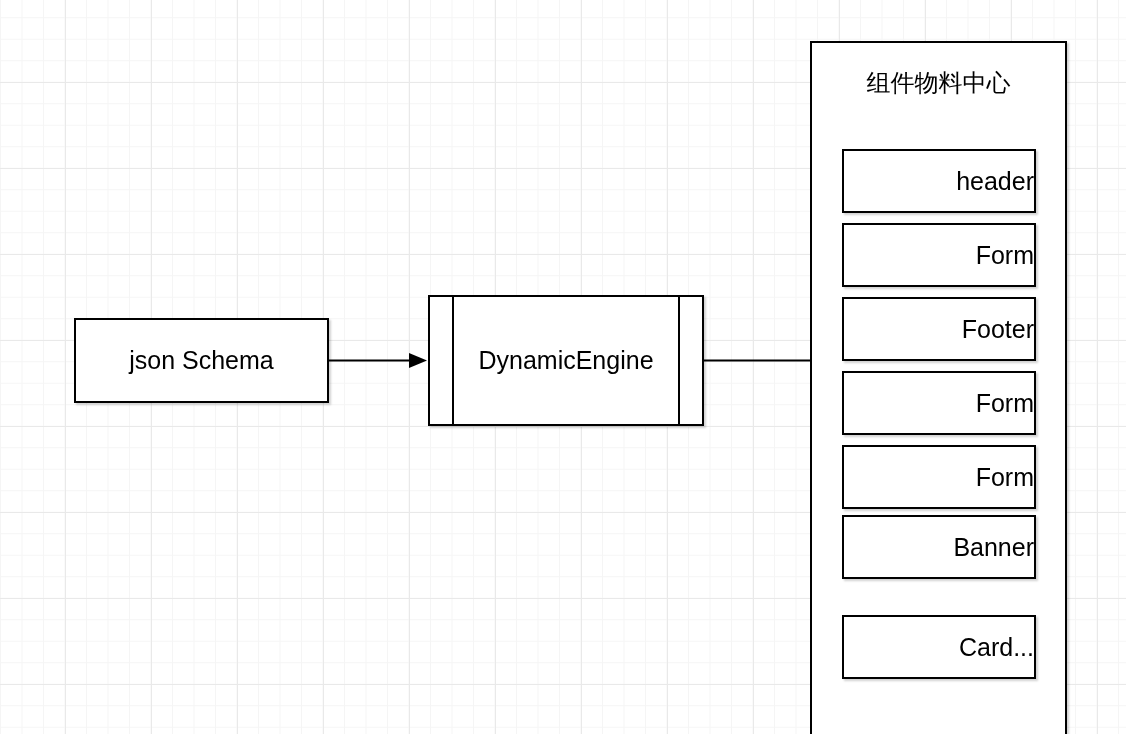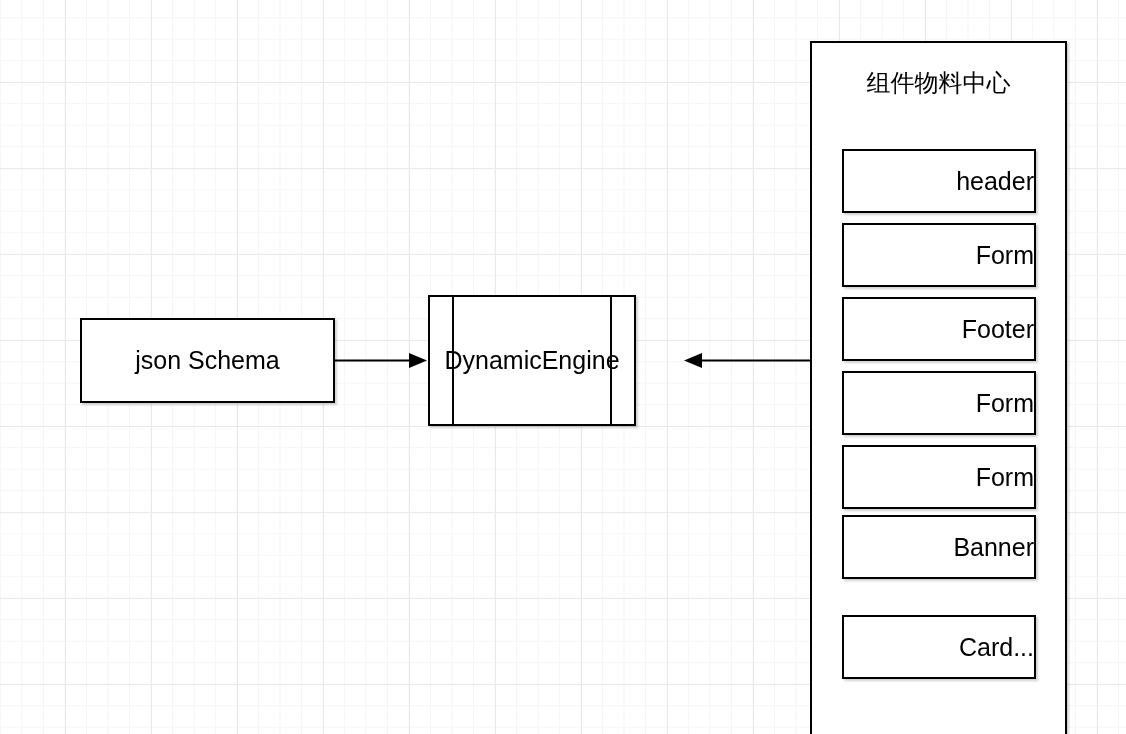--- a/index.html
+++ b/index.html
@@ -36,23 +36,23 @@
     justify-content: center;
     box-shadow: 2px 2px 2px rgba(0,0,0,0.18);
   }
 
   .node-label {
     font-size: 25px;
     color: #000;
     white-space: nowrap;
   }
 
-  #json-schema { left: 80px; top: 318px; width: 255px; height: 85px; }
+  #json-schema { left: 74px; top: 318px; width: 255px; height: 85px; }
 
-  #dynamic-engine { left: 428px; top: 295px; width: 208px; height: 131px; }
+  #dynamic-engine { left: 428px; top: 295px; width: 276px; height: 131px; }
   .process-bar {
     position: absolute;
     top: 0;
     bottom: 0;
     width: 0;
     border-left: 2px solid #000;
   }
   .process-bar.left  { left: 22px; }
   .process-bar.right { right: 22px; }
 

